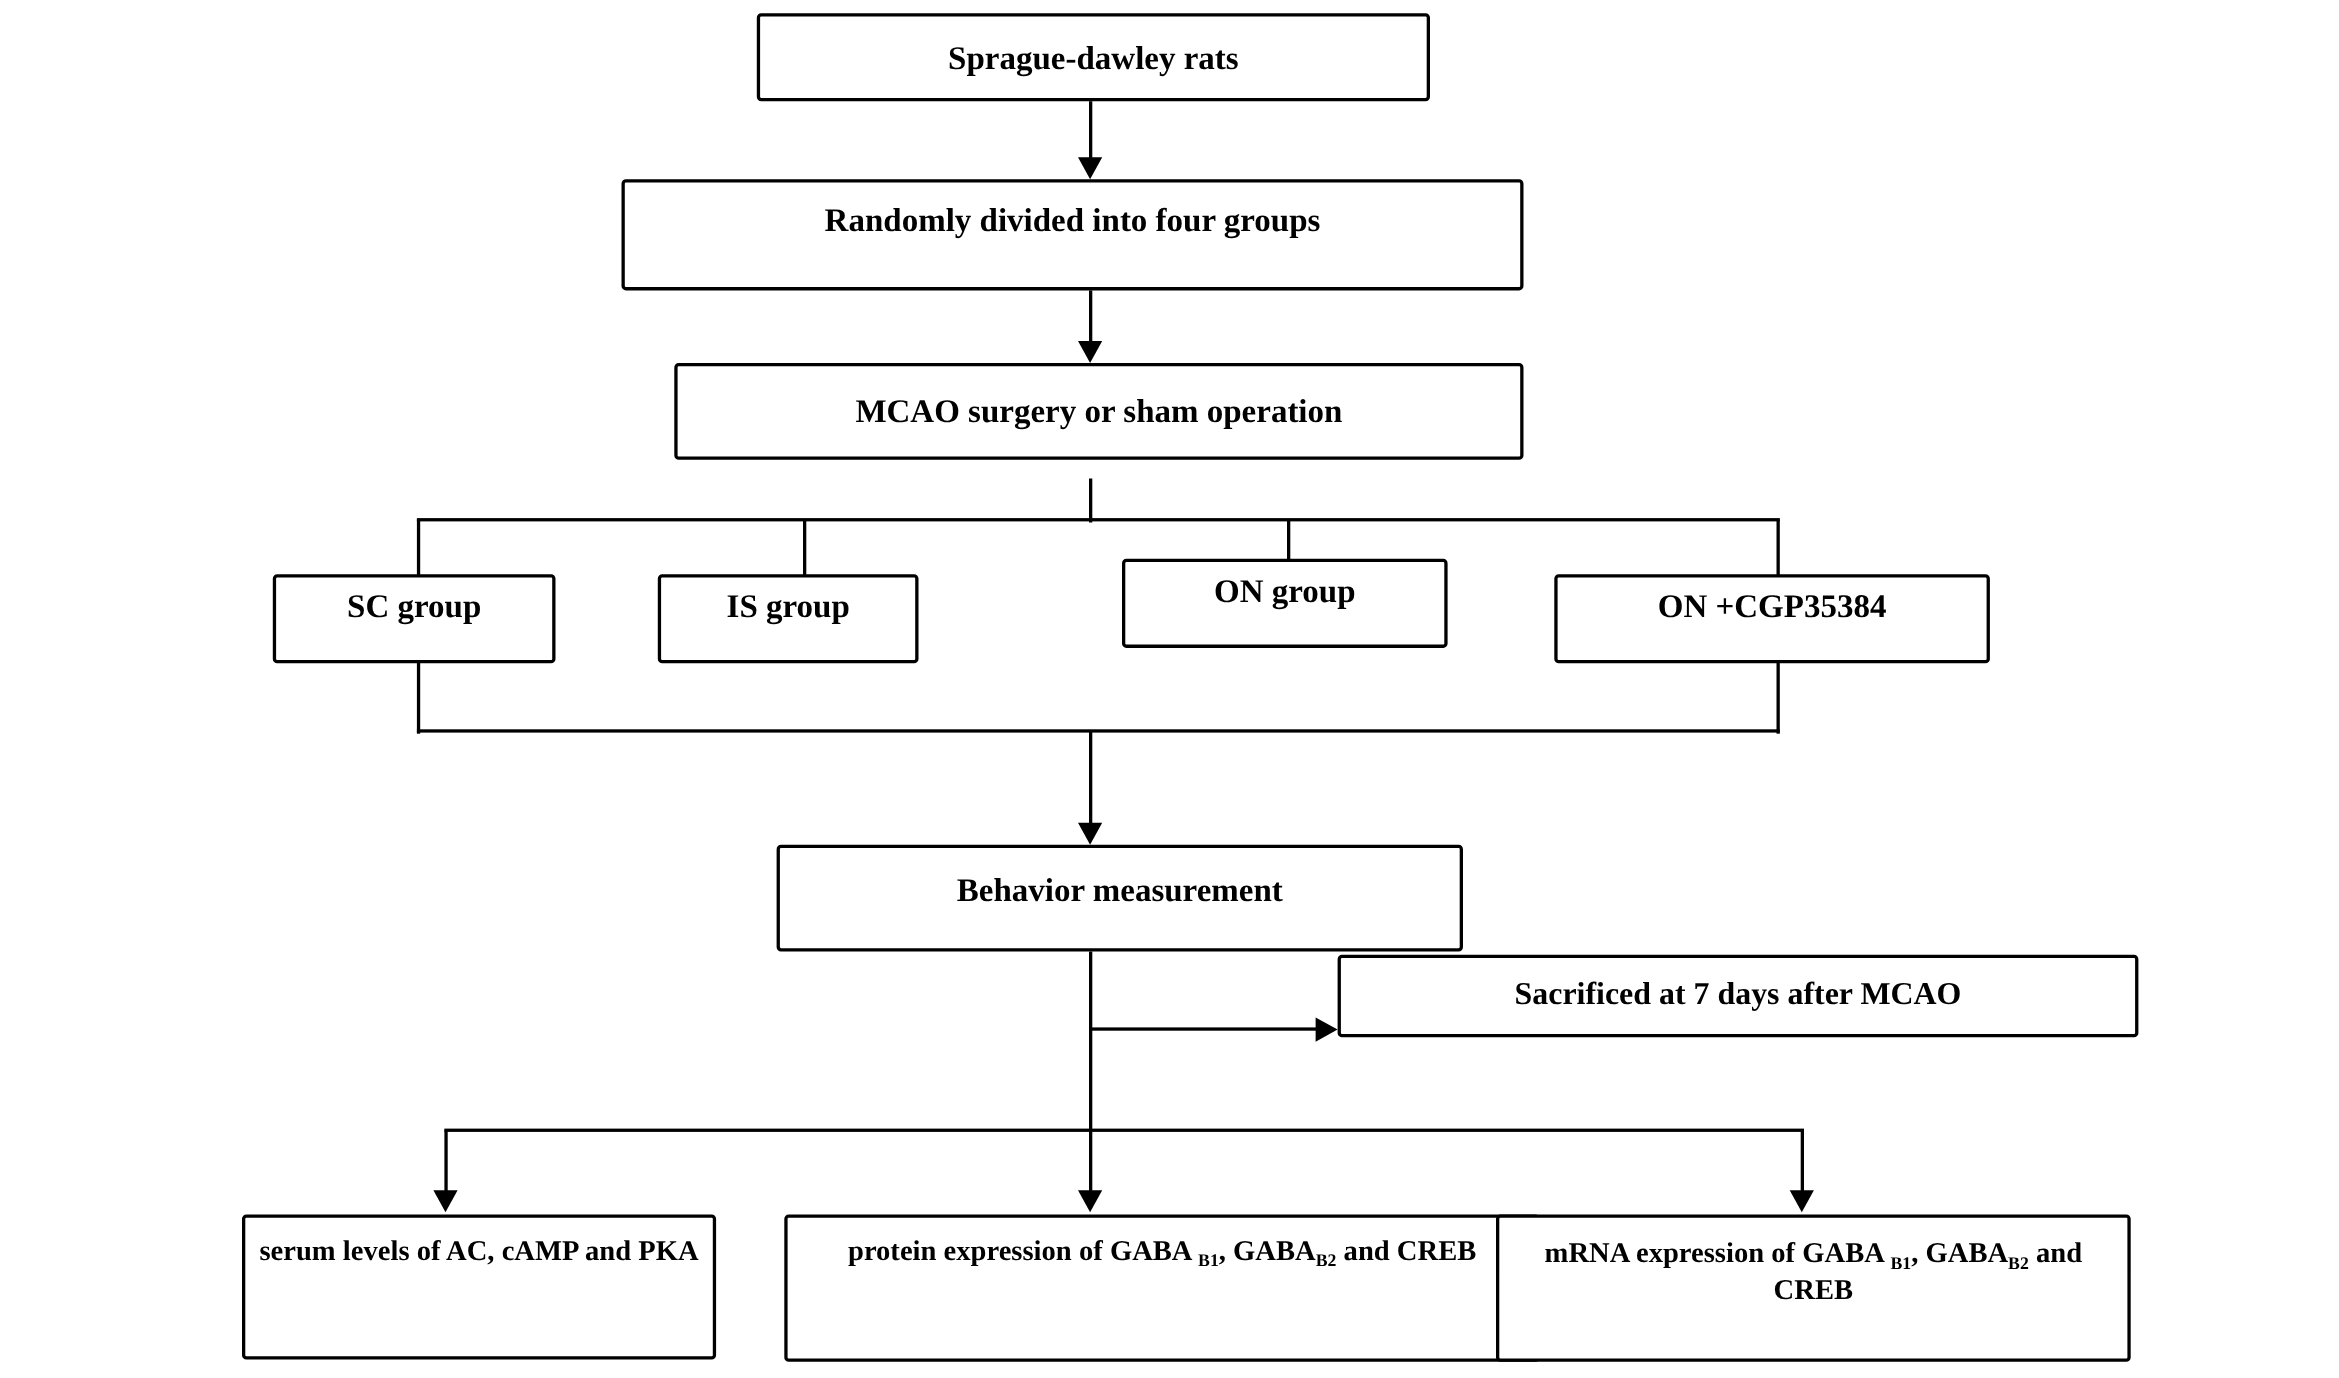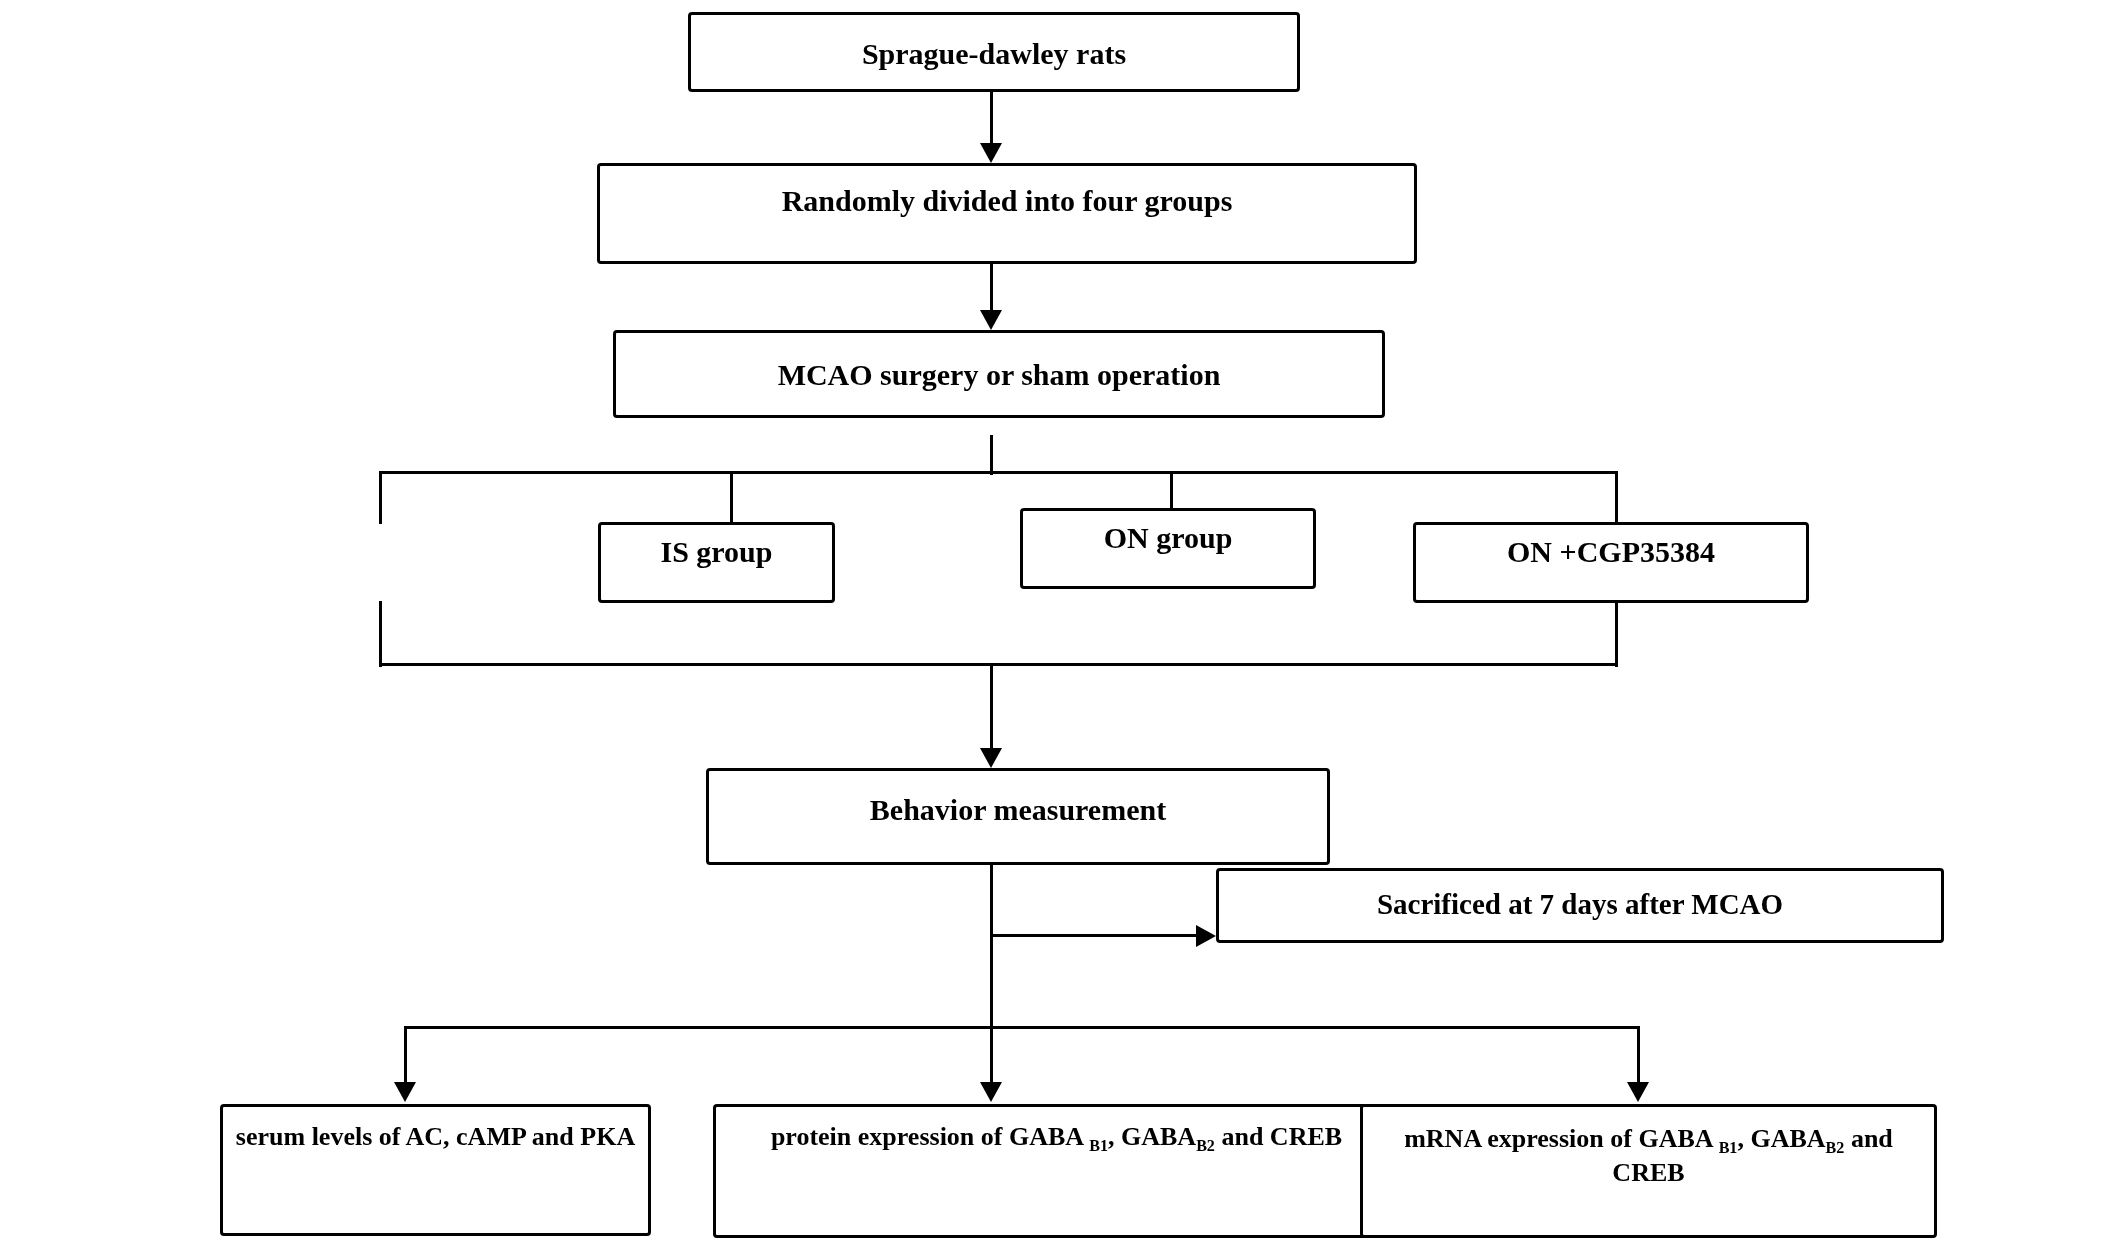--- a/index.html
+++ b/index.html
@@ -45,40 +45,43 @@
 
 <div class="canvas">
 
   <div class="node fs-main" style="left:688px;top:12px;width:612px;height:80px;padding-top:22px;">
     <span class="lbl">Sprague-dawley rats</span>
   </div>
 
   <div class="vl" style="left:990px;top:92px;height:54px;"></div>
   <div class="ah-d" style="left:980px;top:143px;"></div>
 
-  <div class="node fs-main" style="left:565px;top:163px;width:820px;height:101px;padding-top:18px;margin-left:32px;">
+  <div class="node fs-main" style="left:565px;top:163px;width:820px;height:101px;padding-top:18px;">
     <span class="lbl">Randomly divided into four groups</span>
   </div>
 
   <div class="vl" style="left:990px;top:264px;height:49px;"></div>
   <div class="ah-d" style="left:980px;top:310px;"></div>
 
   <div class="node fs-main" style="left:613px;top:330px;width:772px;height:88px;padding-top:25px;">
     <span class="lbl">MCAO surgery or sham operation</span>
   </div>
 
   <div class="vl" style="left:990px;top:435px;height:40px;"></div>
 
   <div class="hl" style="left:379px;top:471px;width:1239px;"></div>
 
   <div class="vl" style="left:379px;top:472px;height:52px;"></div>
   <div class="vl" style="left:730px;top:472px;height:52px;"></div>
   <div class="vl" style="left:1170px;top:472px;height:52px;"></div>
   <div class="vl" style="left:1615px;top:472px;height:52px;"></div>
 
+  <div class="node fs-group" style="left:248px;top:522px;width:257px;height:81px;padding-top:10px;">
+    <span class="lbl">SC group</span>
+  </div>
   <div class="node fs-group" style="left:598px;top:522px;width:237px;height:81px;padding-top:10px;">
     <span class="lbl">IS group</span>
   </div>
   <div class="node fs-group" style="left:1020px;top:508px;width:296px;height:81px;padding-top:10px;">
     <span class="lbl">ON group</span>
   </div>
   <div class="node fs-group" style="left:1413px;top:522px;width:396px;height:81px;padding-top:10px;">
     <span class="lbl">ON +CGP35384</span>
   </div>
 

